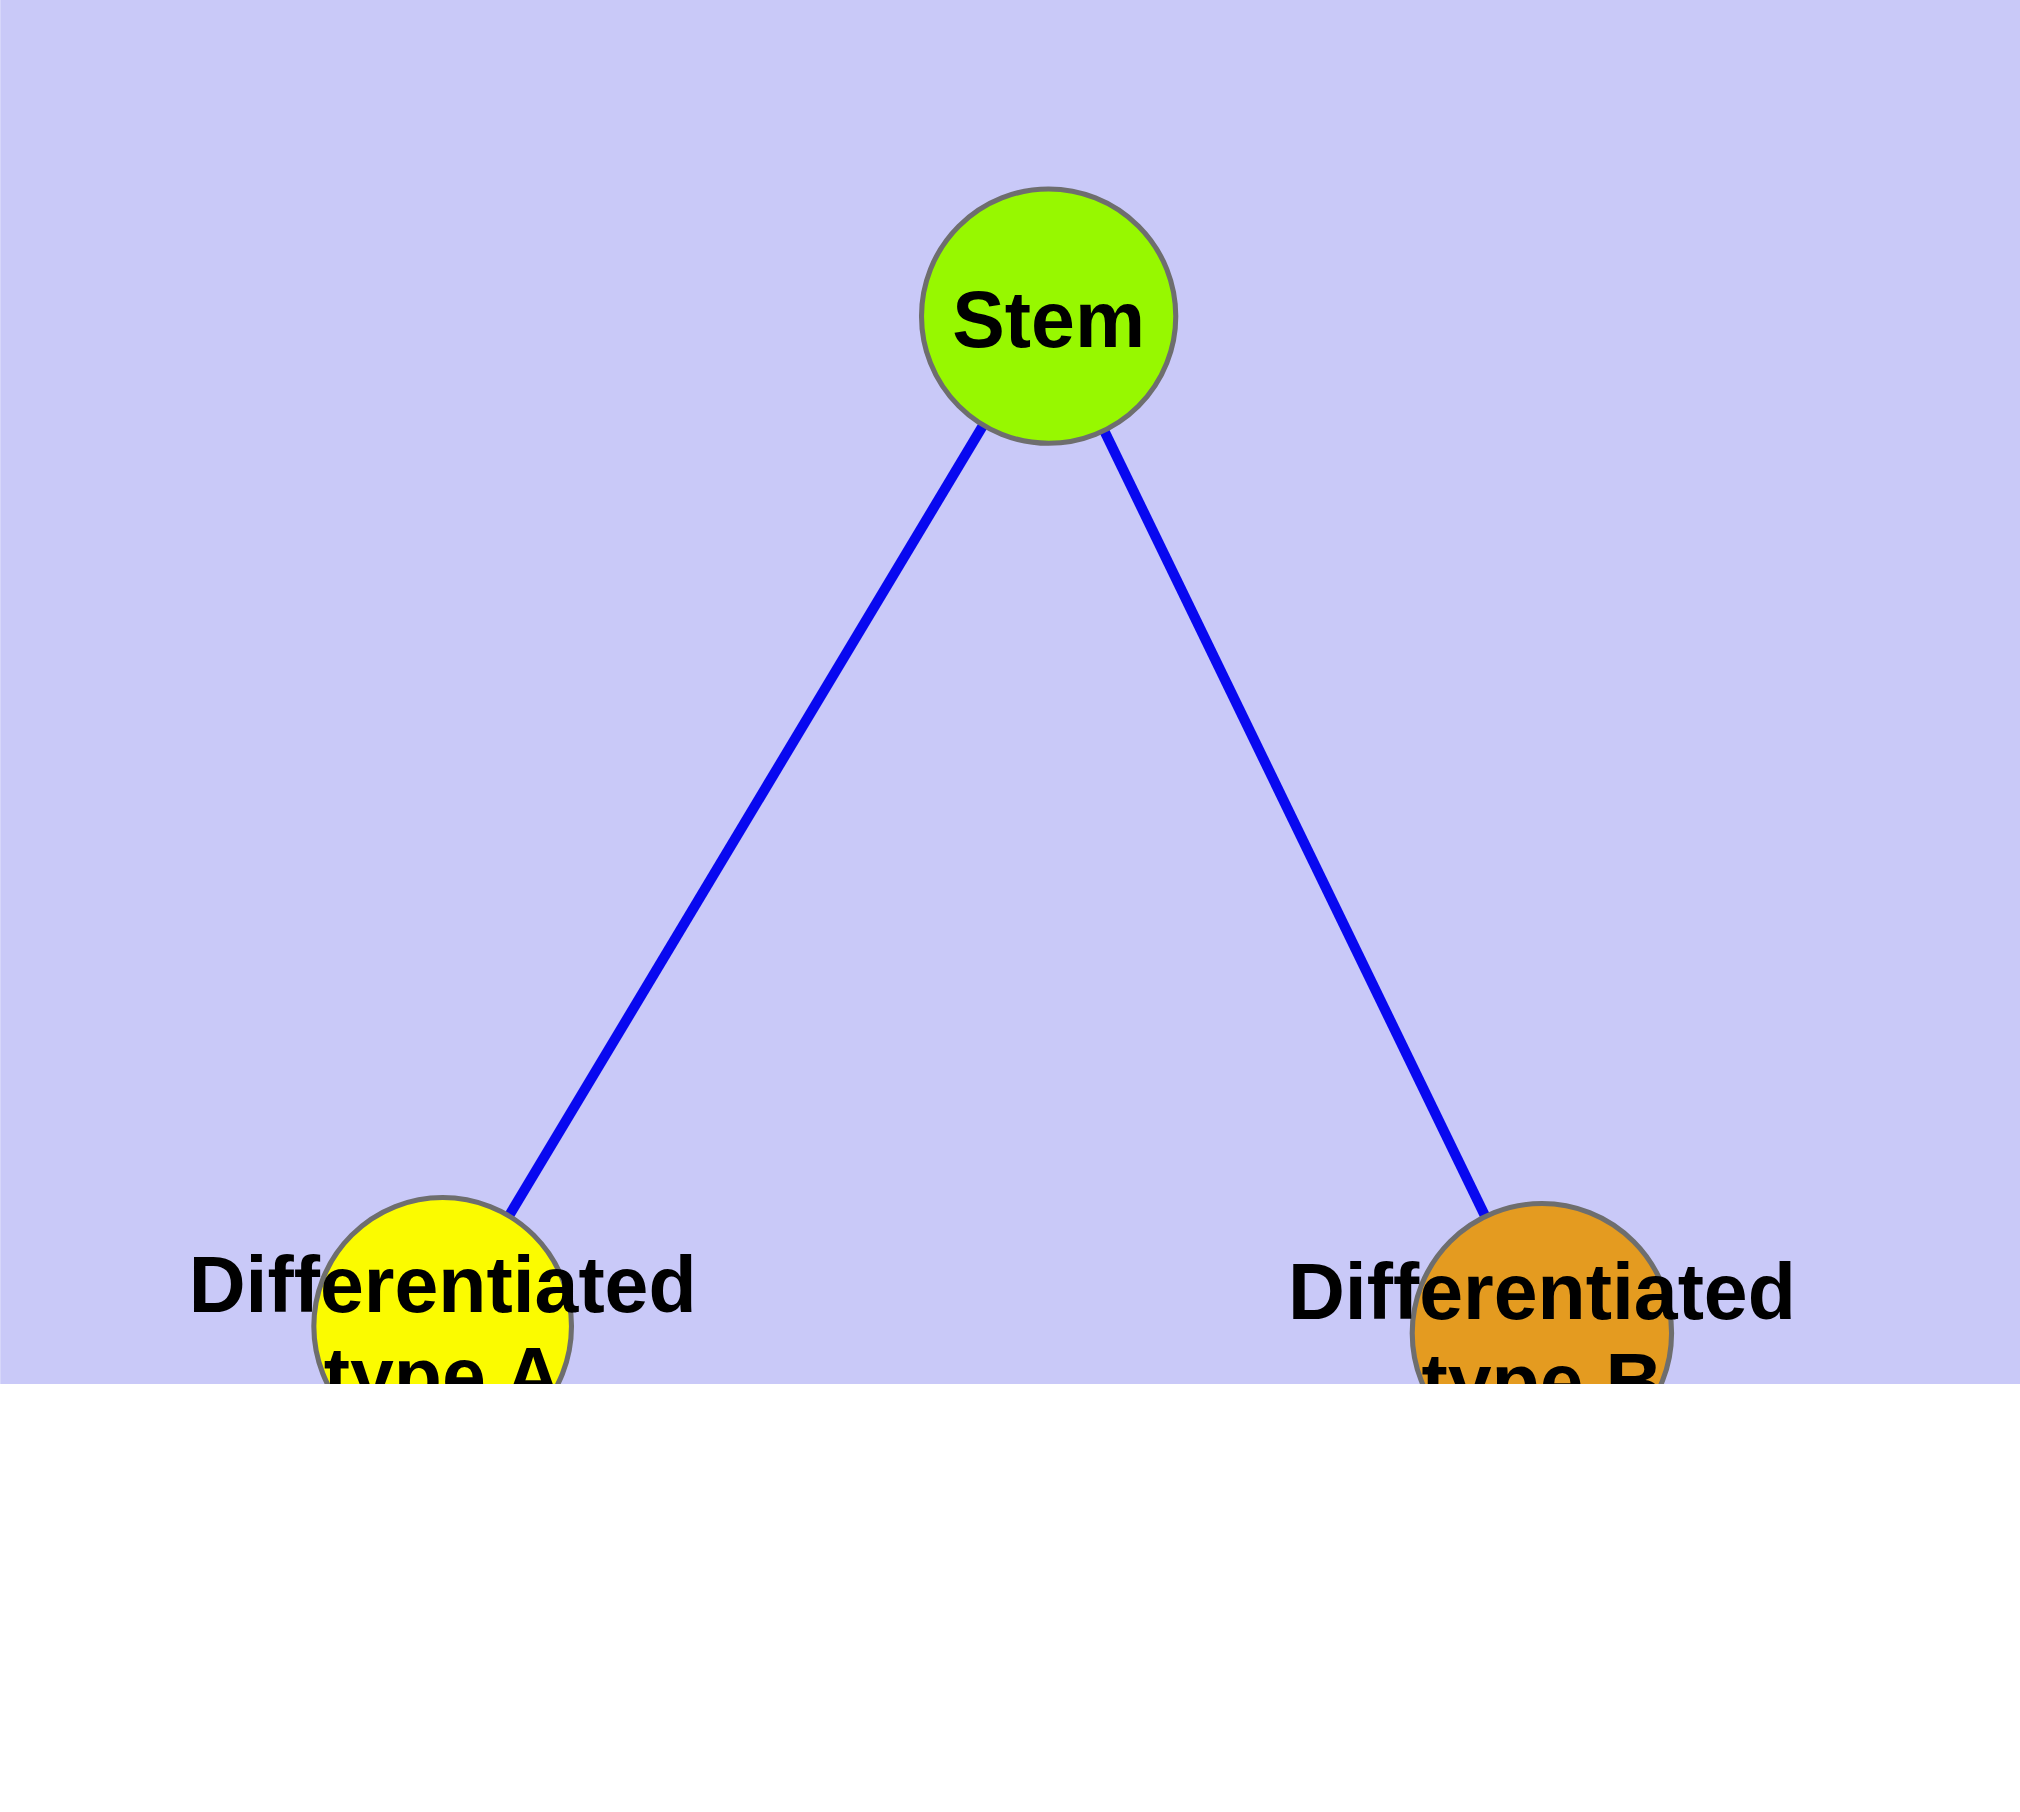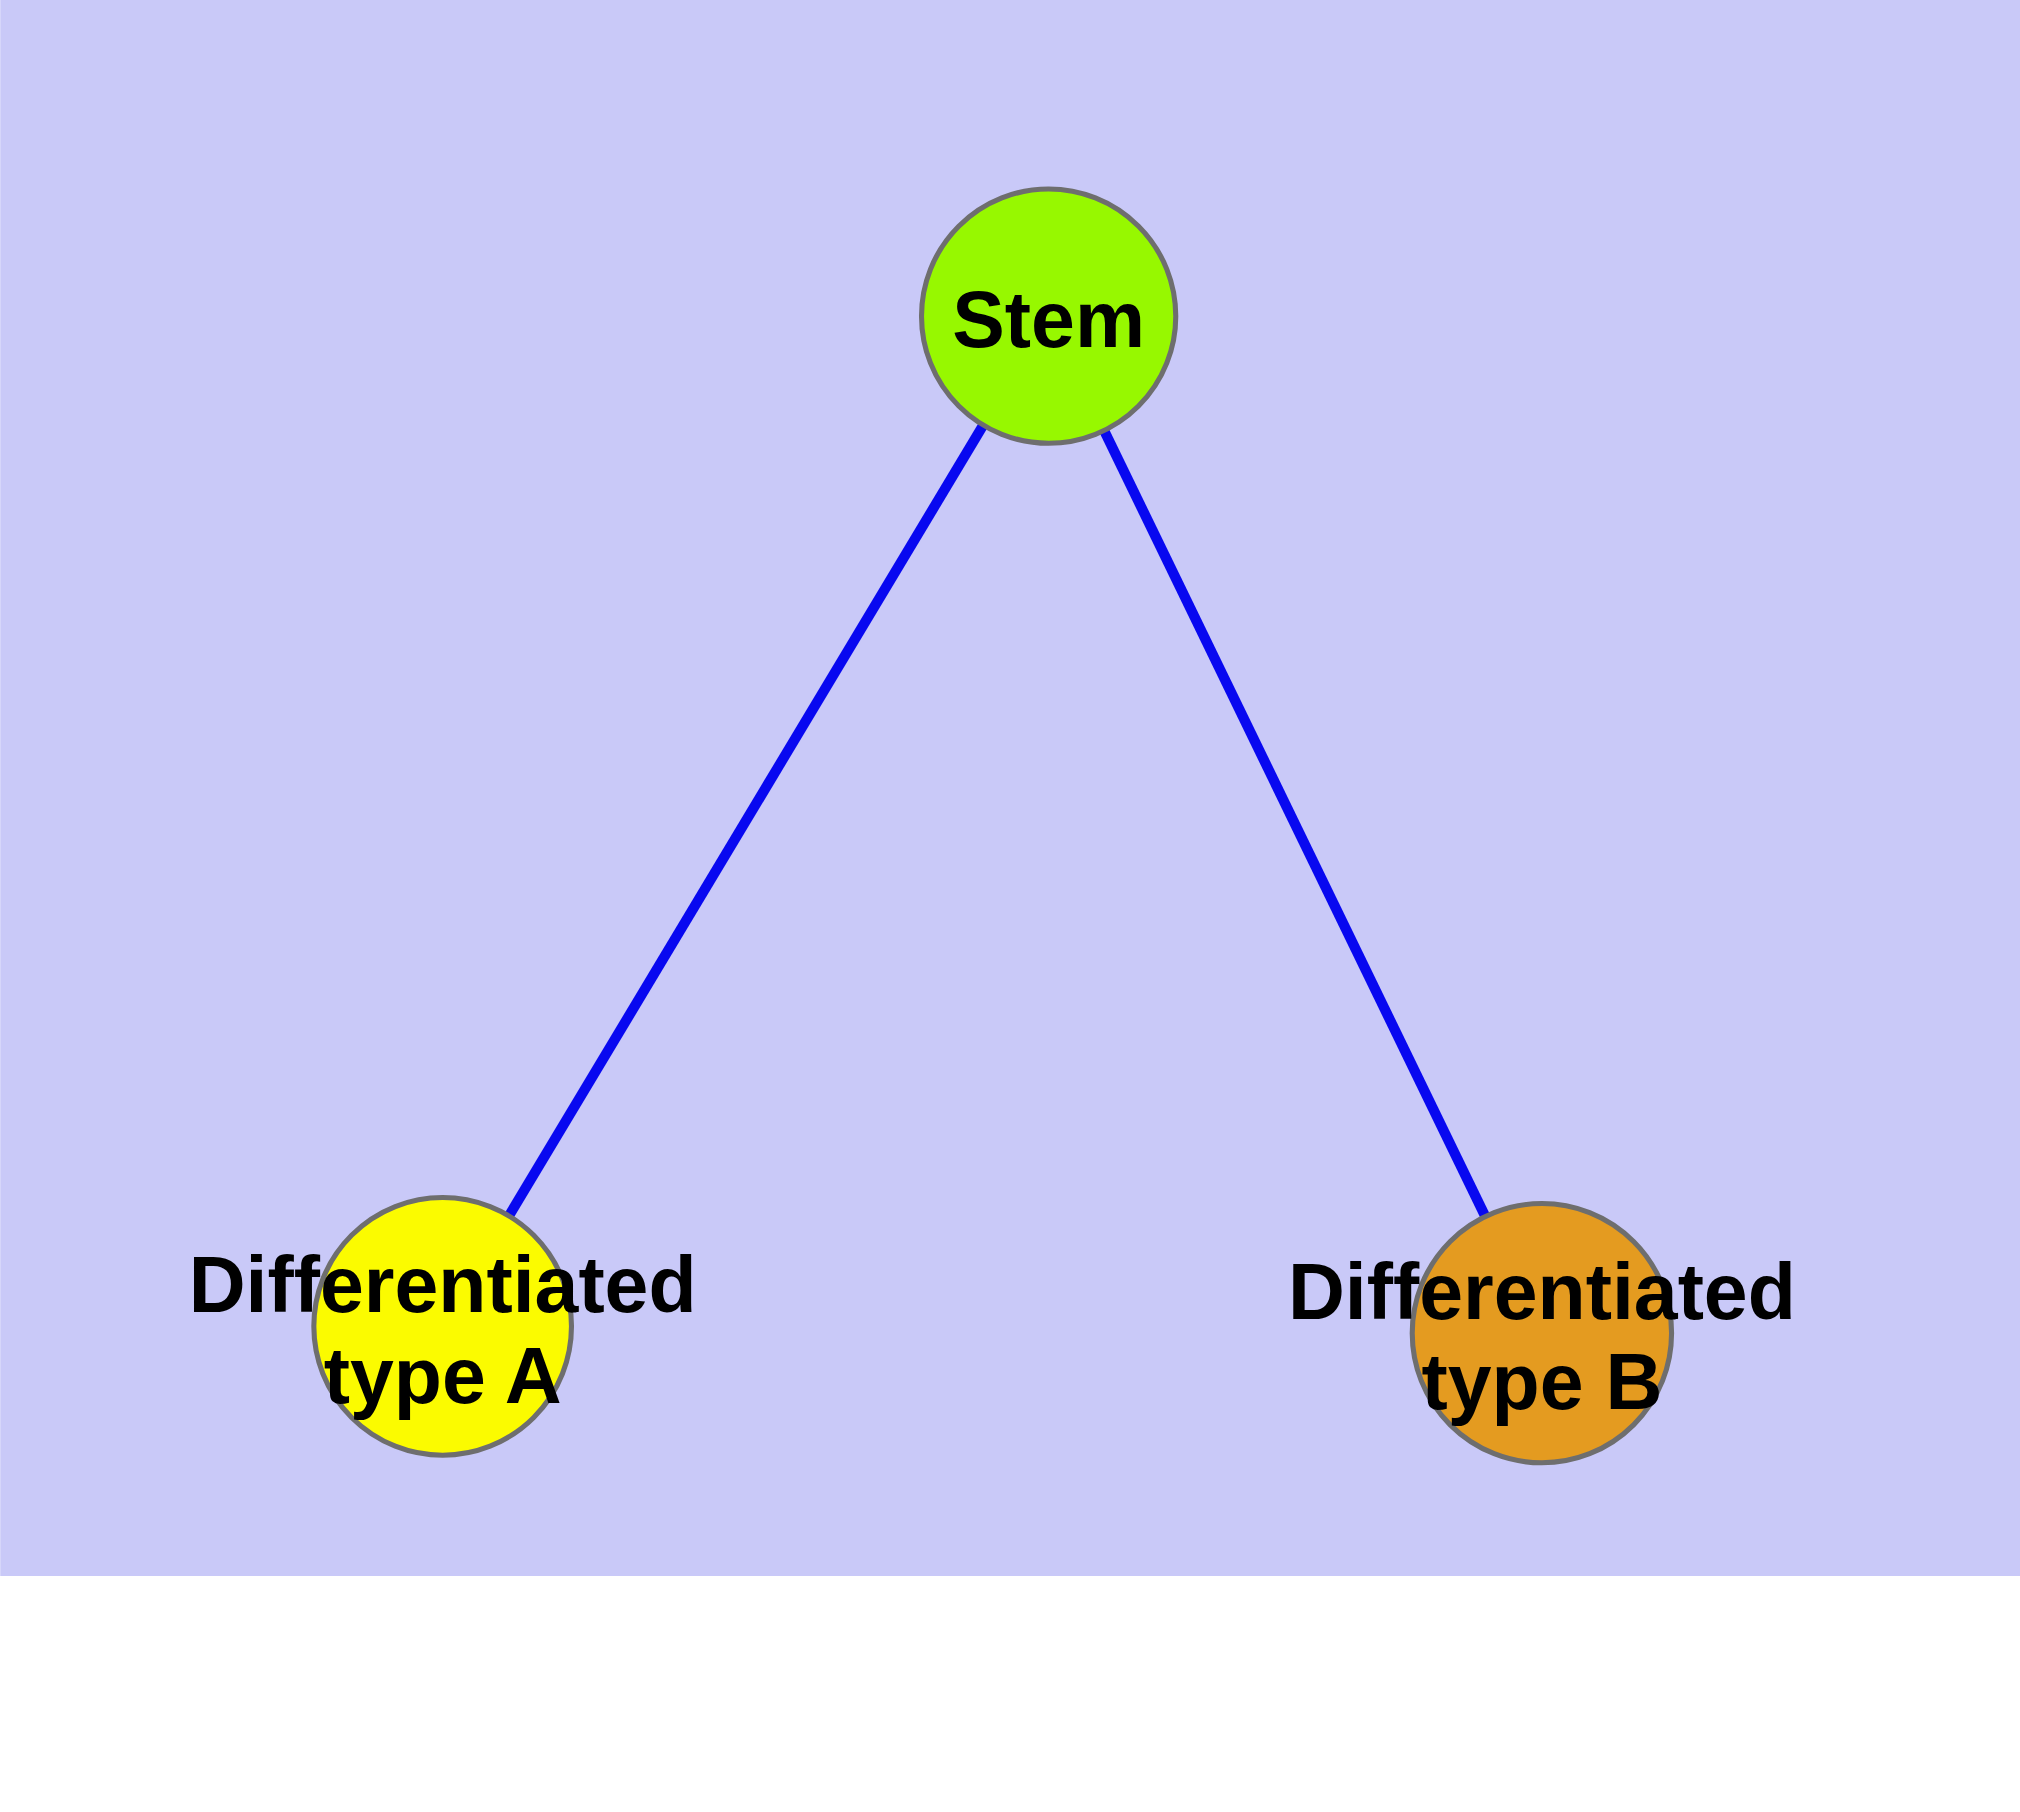--- a/index.html
+++ b/index.html
@@ -1,16 +1,16 @@
 <!DOCTYPE html>
 <html style="font-size:13.6px"><head>
 <meta charset="utf-8">
 <style>
   html, body { margin: 0; padding: 0; background: #ffffff; }
-  .canvas-wrap { width: 2021px; height: 1576px; overflow: hidden; }
+  .canvas-wrap { width: 2021px; height: 1384px; overflow: hidden; }
   svg { display: block; }
   .node-label {
     font-family: "Liberation Sans", sans-serif;
     font-weight: bold;
     font-size: 93px;
     text-anchor: middle;
   }
   .node-circle { stroke-width: 6px; }
   .edge-line { stroke-width: 12px; stroke-linecap: butt; }
 </style>

